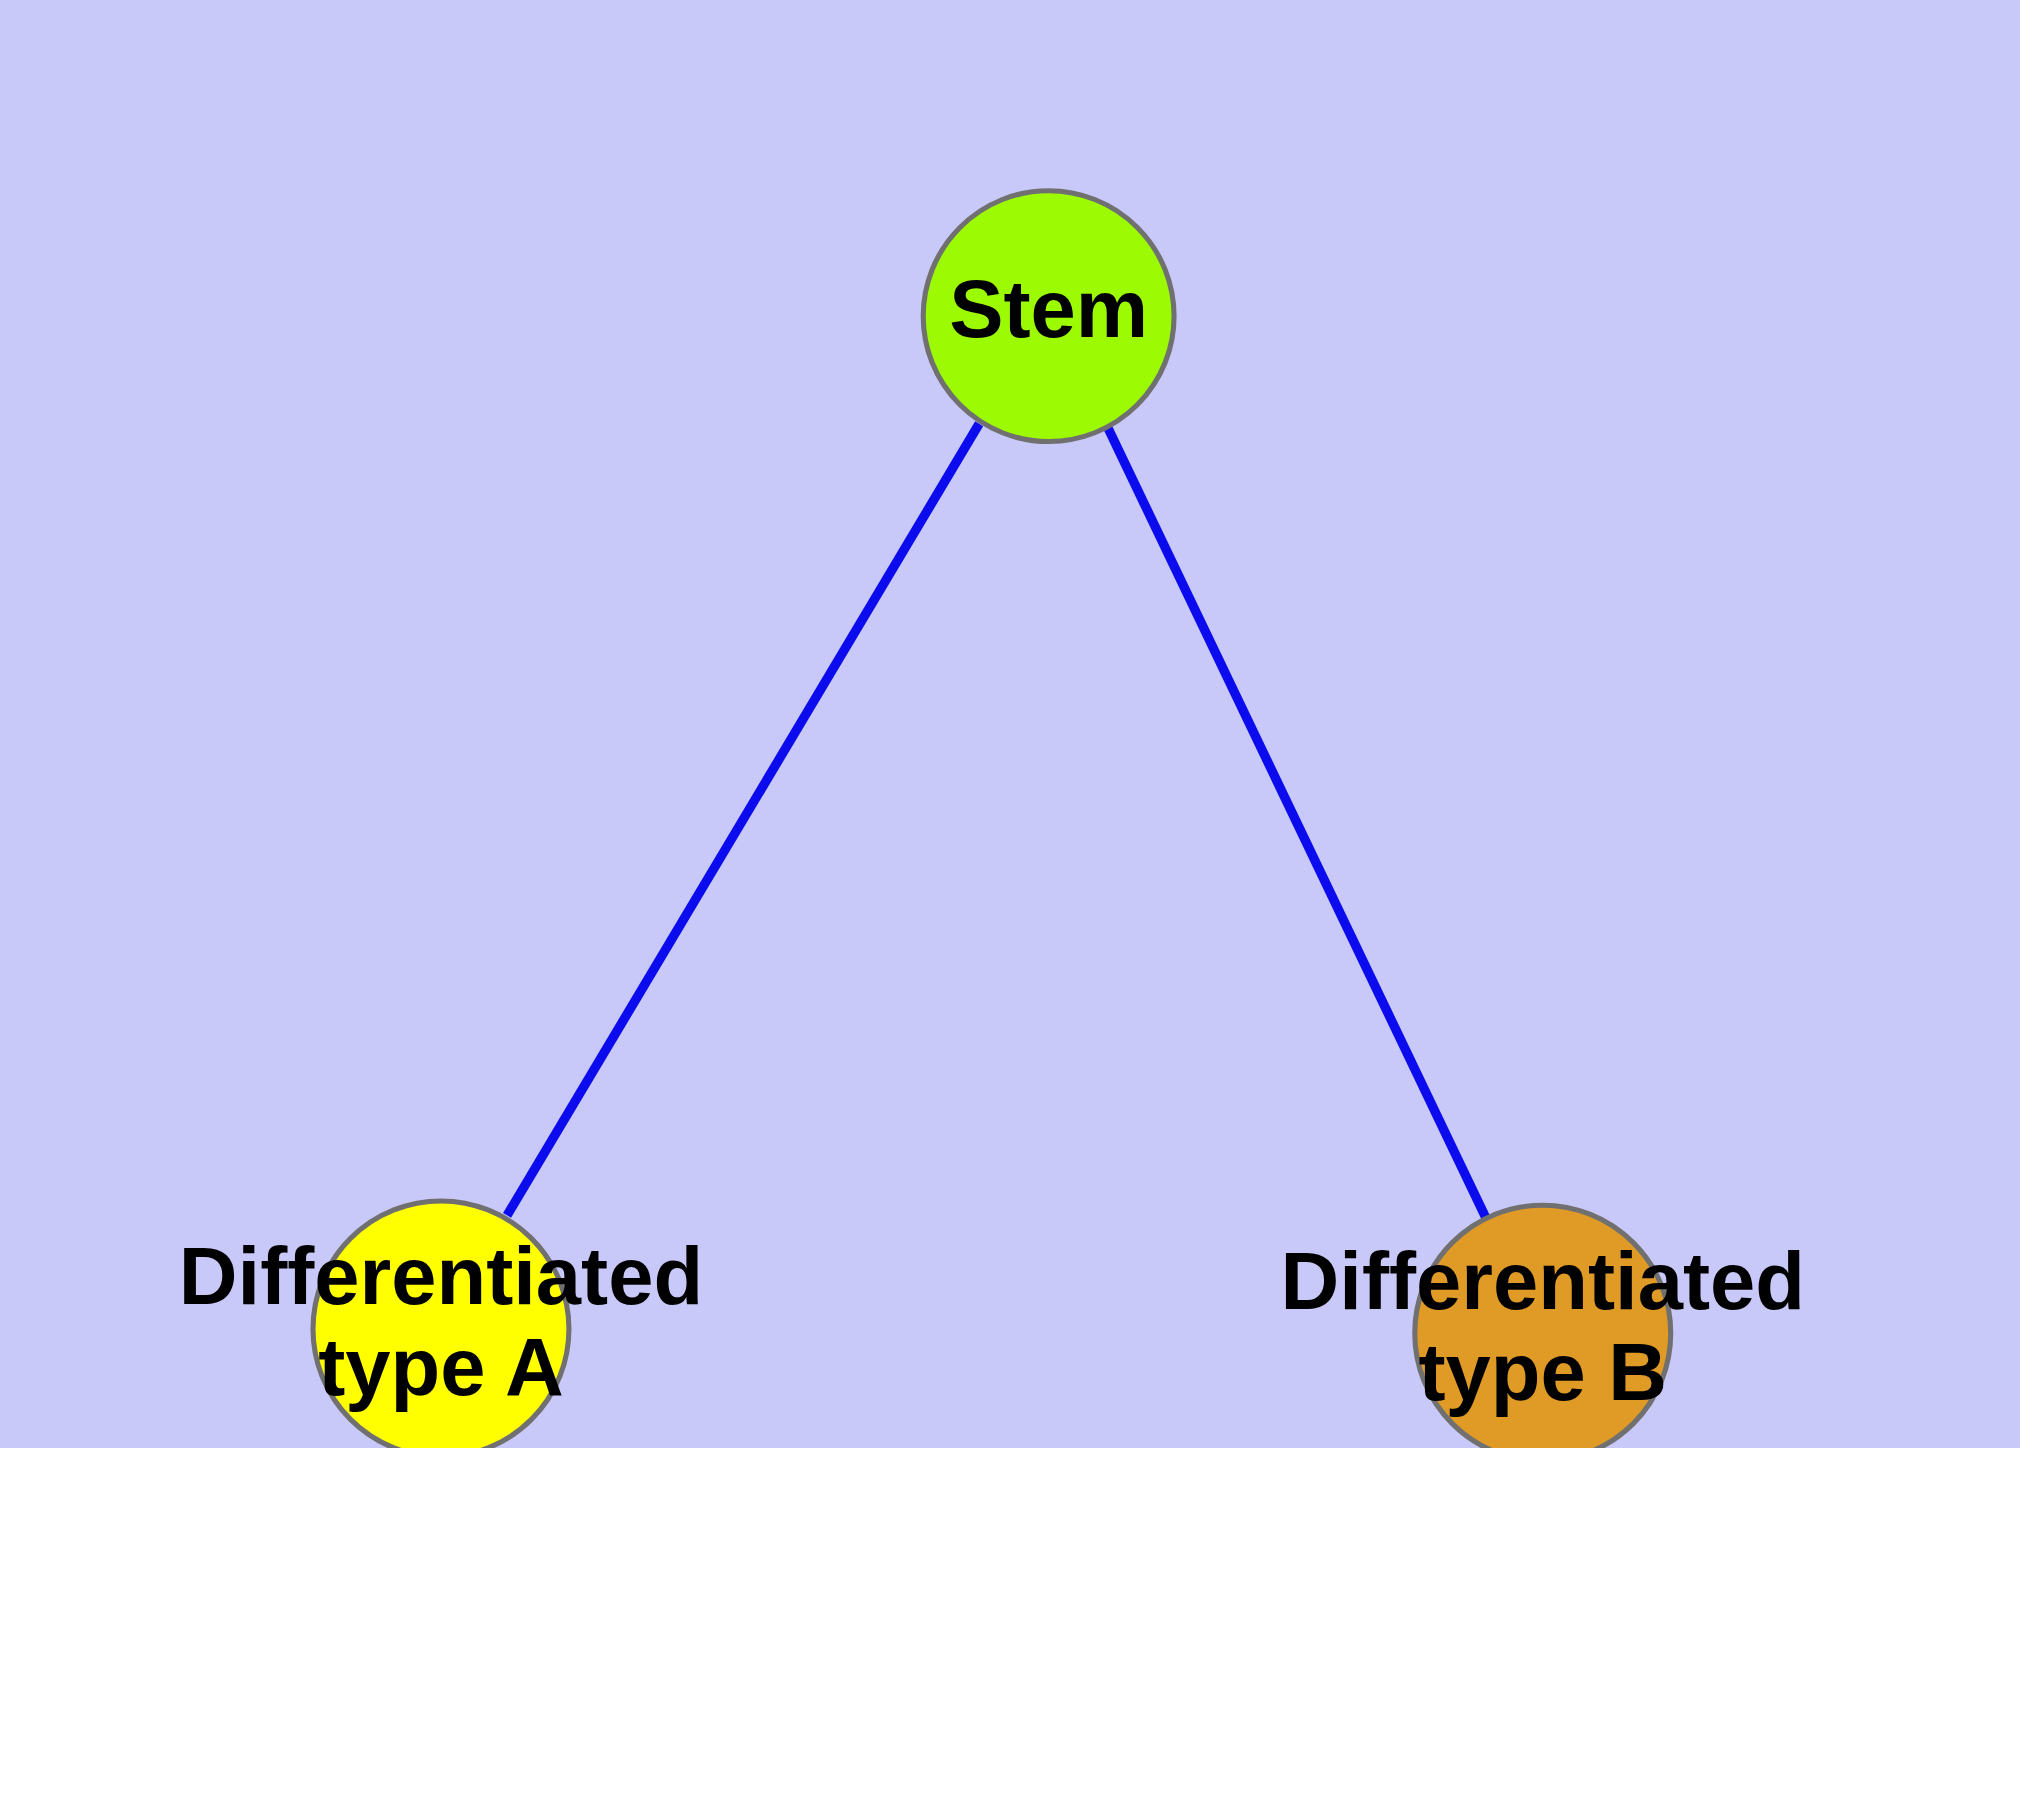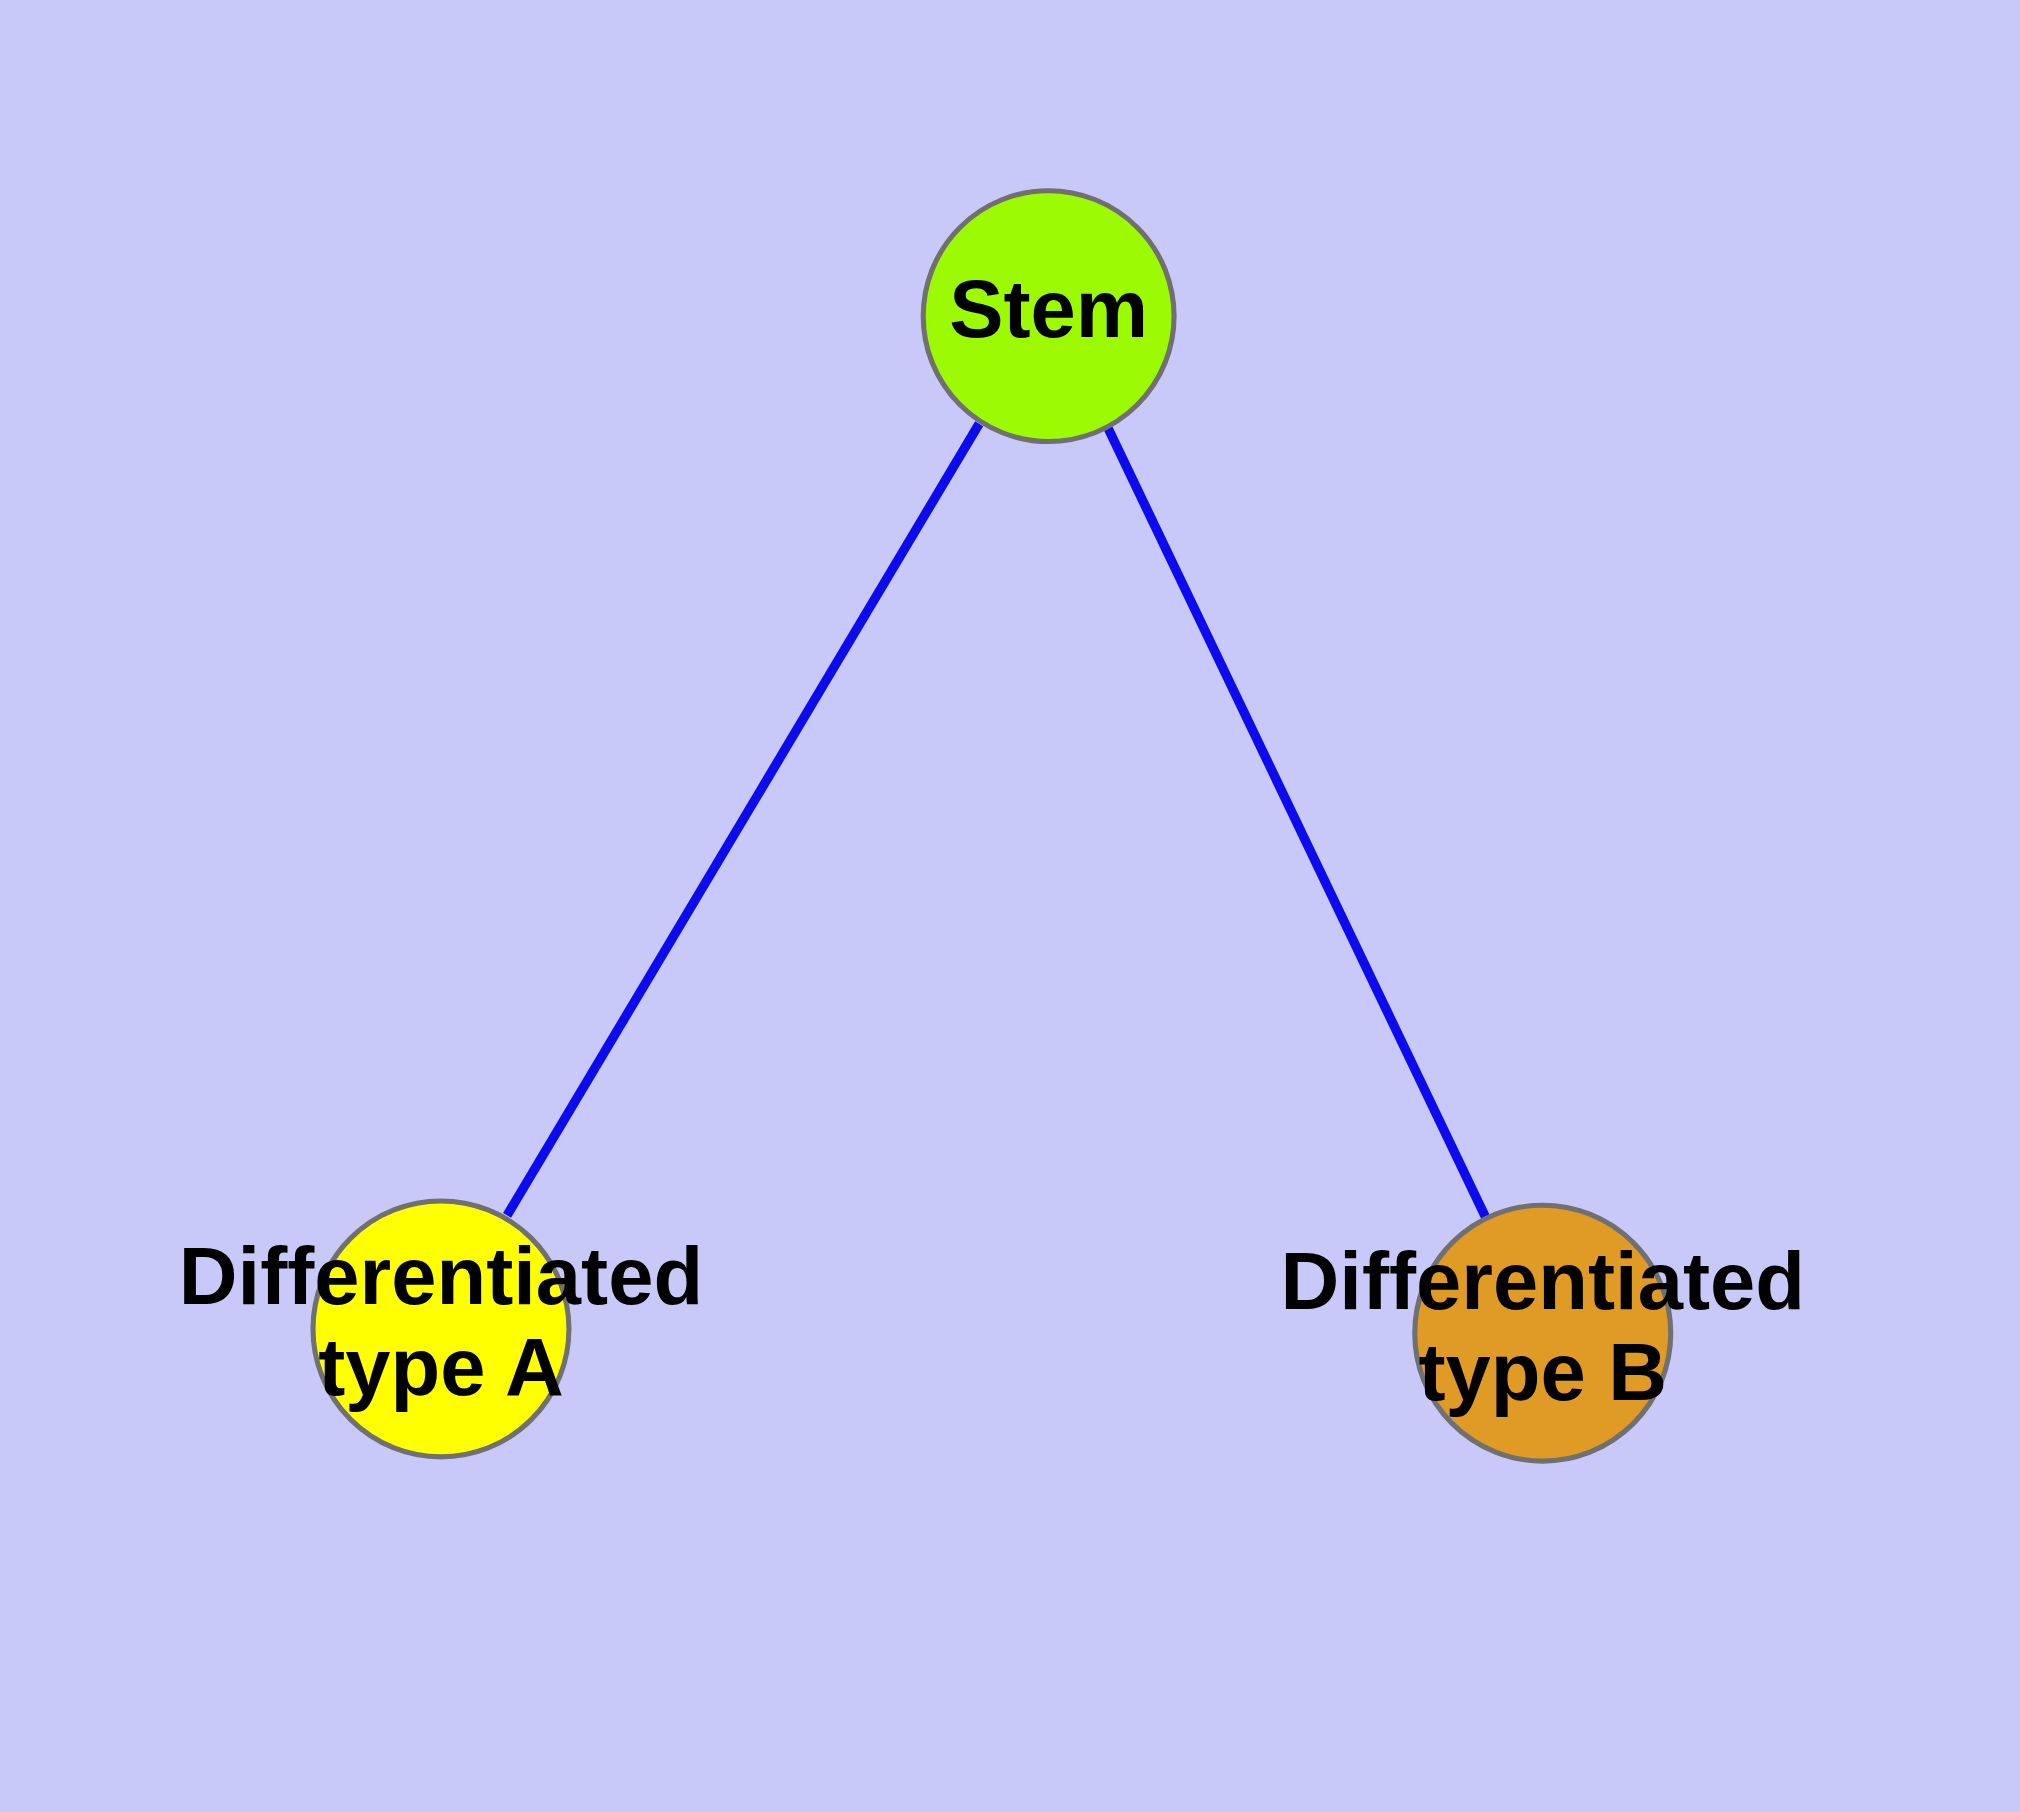--- a/index.html
+++ b/index.html
@@ -28,21 +28,21 @@
     font-family: "Liberation Sans", sans-serif;
     font-weight: bold;
     fill: #000000;
     text-anchor: middle;
     dominant-baseline: middle;
   }
 </style>
 </head>
 <body style="background: rgb(201, 201, 249);">
 
-<div id="canvas" style="width: 2021px; height: 1812px;">
+<div id="canvas" style="width: 2021px; height: 1448px;">
   <svg id="graph-svg" viewBox="0 0 2384 2138" style="width: 2021px; height: 1812px;">
 
     <rect id="bg-rect" x="0" y="0" width="2384" height="2138" fill="#C9C9F9"></rect>
 
     <g>
       <line id="edge-0" x1="1155" y1="500" x2="598" y2="1434" stroke="#0B0BEE" stroke-width="11" stroke-linecap="butt"></line>
       <line id="edge-1" x1="1307" y1="505" x2="1753" y2="1437" stroke="#0B0BEE" stroke-width="11" stroke-linecap="butt"></line>
     </g>
 
     <g>

